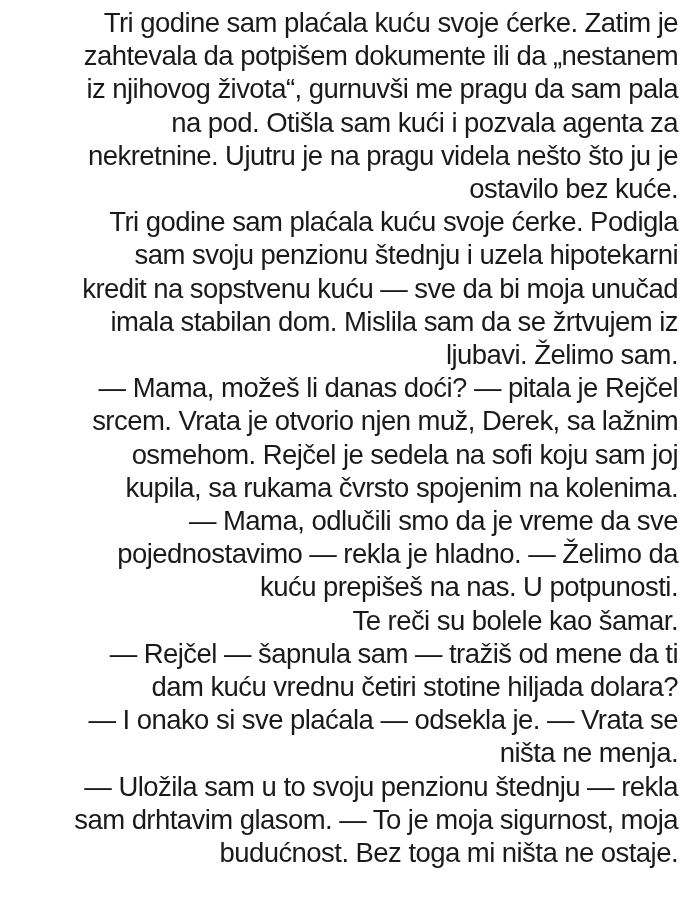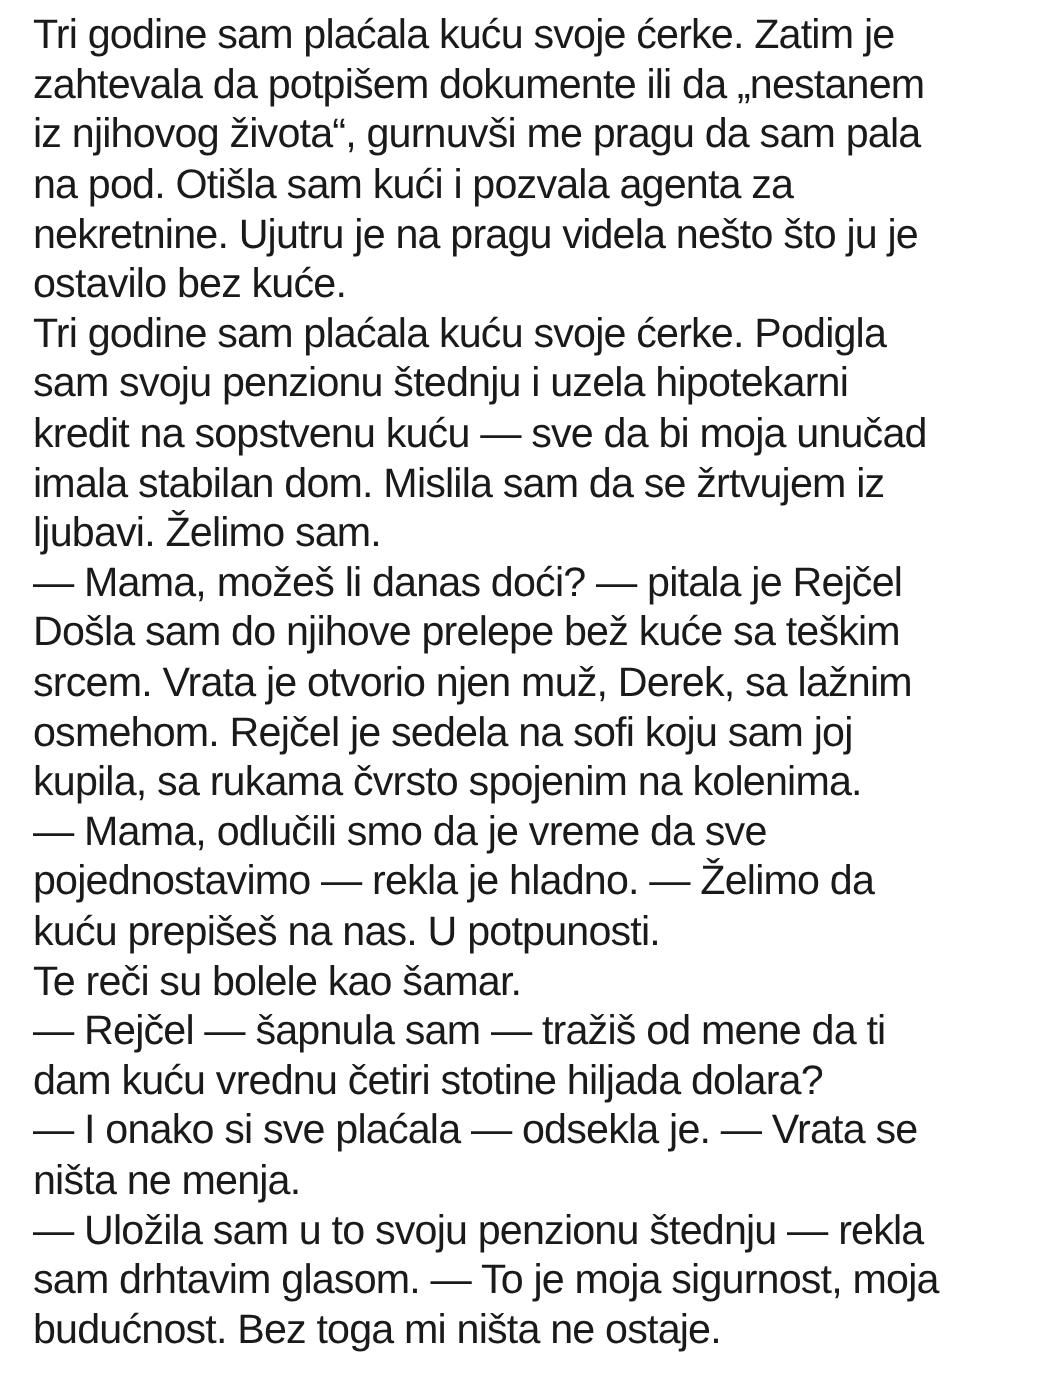--- a/index.html
+++ b/index.html
@@ -23,40 +23,40 @@
     padding: 6px 18px 0 22px;
     font-size: 27.5px;
     line-height: 33.2px;
     letter-spacing: -0.55px;
     color: #1a1a1a;
     font-weight: 400;
   }
   .story-line {
     white-space: nowrap;
     overflow: visible;
+    text-align: right;
   }
 </style>
 </head>
 <body style="background: rgb(255, 255, 255);">
 
 <div class="story-page">
   <div class="story-text" style="color: rgb(26, 26, 26);">
       <div class="story-line">Tri godine sam plaćala kuću svoje ćerke. Zatim je</div>
       <div class="story-line">zahtevala da potpišem dokumente ili da „nestanem</div>
       <div class="story-line">iz njihovog života“, gurnuvši me pragu da sam pala</div>
       <div class="story-line">na pod. Otišla sam kući i pozvala agenta za</div>
       <div class="story-line">nekretnine. Ujutru je na pragu videla nešto što ju je</div>
       <div class="story-line">ostavilo bez kuće.</div>
       <div class="story-line">Tri godine sam plaćala kuću svoje ćerke. Podigla</div>
       <div class="story-line">sam svoju penzionu štednju i uzela hipotekarni</div>
       <div class="story-line">kredit na sopstvenu kuću — sve da bi moja unučad</div>
       <div class="story-line">imala stabilan dom. Mislila sam da se žrtvujem iz</div>
       <div class="story-line">ljubavi. Želimo sam.</div>
       <div class="story-line">— Mama, možeš li danas doći? — pitala je Rejčel</div>
-      <div class="story-line">Došla sam do njihove prelepe bež kuće sa teškim</div>
       <div class="story-line">srcem. Vrata je otvorio njen muž, Derek, sa lažnim</div>
       <div class="story-line">osmehom. Rejčel je sedela na sofi koju sam joj</div>
       <div class="story-line">kupila, sa rukama čvrsto spojenim na kolenima.</div>
       <div class="story-line">— Mama, odlučili smo da je vreme da sve</div>
       <div class="story-line">pojednostavimo — rekla je hladno. — Želimo da</div>
       <div class="story-line">kuću prepišeš na nas. U potpunosti.</div>
       <div class="story-line">Te reči su bolele kao šamar.</div>
       <div class="story-line">— Rejčel — šapnula sam — tražiš od mene da ti</div>
       <div class="story-line">dam kuću vrednu četiri stotine hiljada dolara?</div>
       <div class="story-line">— I onako si sve plaćala — odsekla je. — Vrata se</div>

